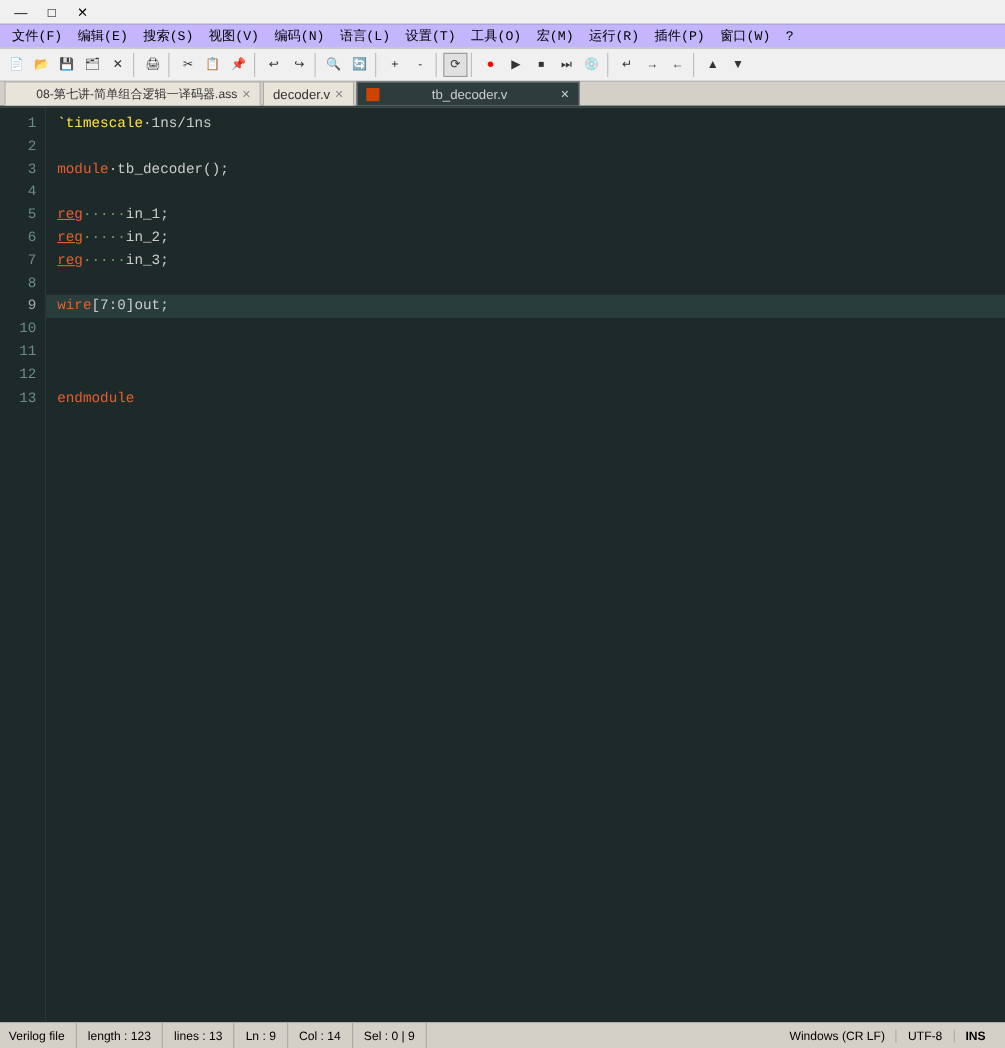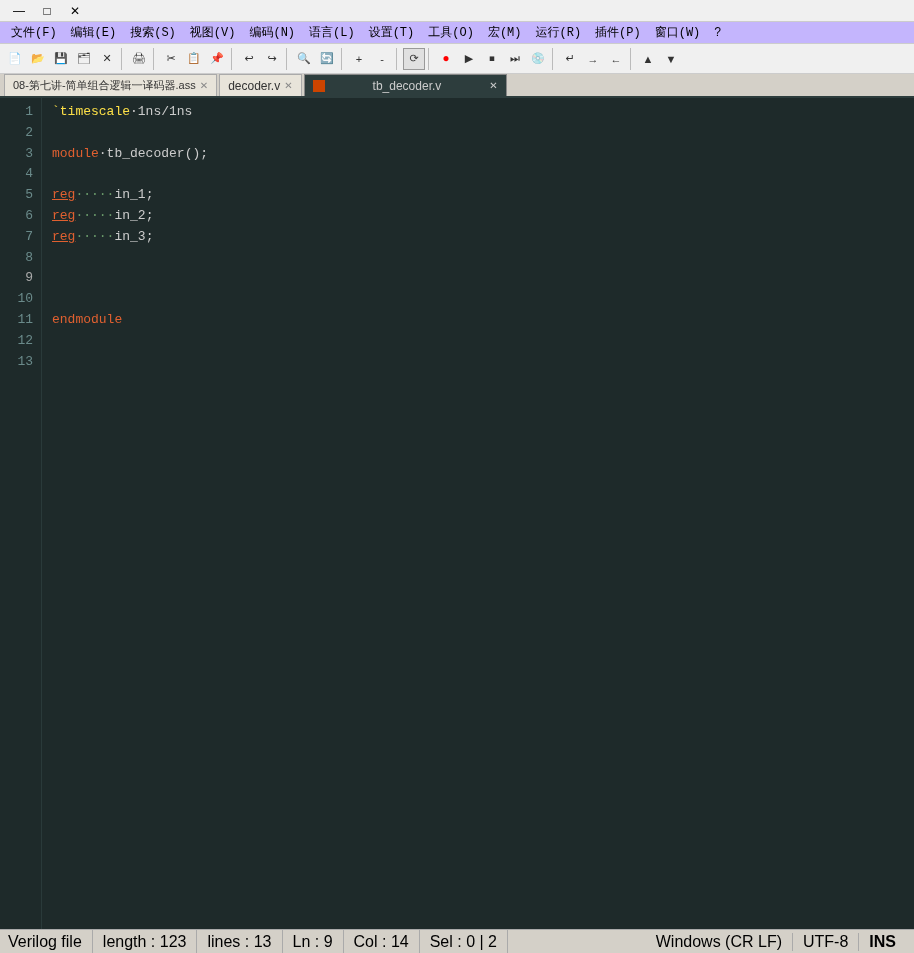--- a/index.html
+++ b/index.html
@@ -146,21 +146,21 @@
     .line-highlight { background: #2a3d3d; display: block; margin: 0 -10px; padding: 0 10px; }
 
     
     #status-bar {
       height: 24px;
       background: #d4d0c8;
       display: flex;
       align-items: center;
       padding: 0 8px;
       font-family: 'Segoe UI', Arial, sans-serif;
-      font-size: 16px;
+      font-size: 11px;
       color: #000;
       border-top: 1px solid #aaa;
       gap: 0;
     }
     .status-section {
       padding: 0 10px;
       border-right: 1px solid #aaa;
       height: 100%;
       display: flex;
       align-items: center;
@@ -229,21 +229,21 @@
   <button class="tb-btn">↵</button>
   <button class="tb-btn">→</button>
   <button class="tb-btn">←</button>
   <div class="tb-sep"></div>
   <button class="tb-btn">▲</button>
   <button class="tb-btn">▼</button>
 </div>
 
 <div id="tab-bar">
   <div class="tab">
-    <span style="font-size:11px;">08-第七讲-简单组合逻辑一译码器.ass</span>
+    <span style="font-size:11px;margin-left:20px;">08-第七讲-简单组合逻辑一译码器.ass</span>
     <span class="tab-close">✕</span>
   </div>
   <div class="tab">
     <span>decoder.v</span>
     <span class="tab-close">✕</span>
   </div>
   <div class="tab active">
     <span style="width:12px;height:12px;background:#cc4400;display:inline-block;"></span>
     <span>tb_decoder.v</span>
     <span class="tab-close">✕</span>
@@ -267,20 +267,21 @@
     <div>13</div>
   </div>
   <div id="code-content"><span class="kw-tick">`timescale</span><span class="normal">·1ns/1ns</span>
 
 <span class="kw-module">module</span><span class="normal">·tb_decoder();</span>
 
 <span class="kw-reg">reg</span><span class="dot">·····</span><span class="normal">in_1;</span>
 <span class="kw-reg">reg</span><span class="dot">·····</span><span class="normal">in_2;</span>
 <span class="kw-reg">reg</span><span class="dot">·····</span><span class="normal">in_3;</span>
 
+<span class="line-highlight"><span class="kw-wire">wire</span><span class="normal">[7:0]</span><span class="normal">out;</span></span>
 
 
 <span class="kw-end">endmodule</span>
 </div>
 </div>
 
 <div id="status-bar">
   <div class="status-section">
     <span>Verilog file</span>
   </div>
@@ -290,21 +291,21 @@
   <div class="status-section">
     <span>lines : 13</span>
   </div>
   <div class="status-section">
     <span>Ln : 9</span>
   </div>
   <div class="status-section">
     <span>Col : 14</span>
   </div>
   <div class="status-section">
-    <span>Sel : 0 | 2</span>
+    <span>Sel : 0 | 9</span>
   </div>
   <div class="status-right">
     <div class="status-section">
       <span>Windows (CR LF)</span>
     </div>
     <div class="status-section">
       <span>UTF-8</span>
     </div>
     <div class="status-section" style="border-right:none;font-weight:bold;">
       <span>INS</span>

